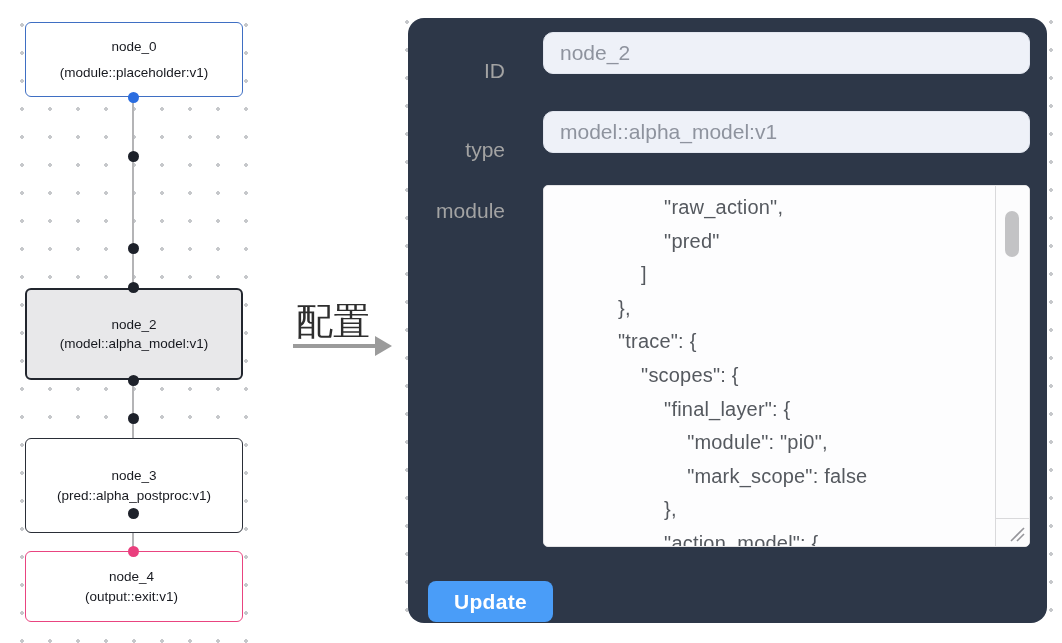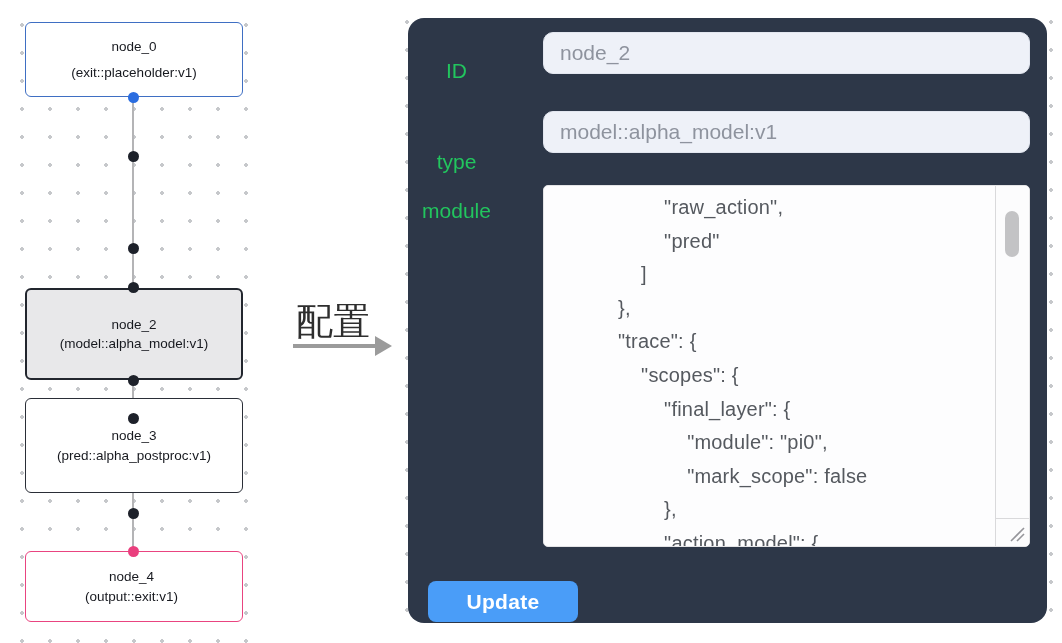--- a/index.html
+++ b/index.html
@@ -16,78 +16,78 @@
   
   .edge-line{position:absolute;left:132px;top:97px;width:2px;height:455px;background:#b4b4b6;z-index:1;}
   .node{position:absolute;left:25px;width:218px;background:#ffffff;
         border:1.5px solid #2a2e37;border-radius:6px;z-index:2;
         display:flex;flex-direction:column;align-items:center;justify-content:center;
         text-align:center;font-size:13.5px;line-height:1.42;color:#17191f;padding:4px 26px;}
   .node .tlabel{word-break:break-all;}
   #node-0{top:22px;height:75px;border-color:#3f6fc3;gap:7px;}
   #node-1{top:156px;height:92px;}
   #node-2{top:288px;height:92px;background:#e8e8ea;border-width:2px;border-color:#22262e;}
-  #node-3{top:398px;height:95px;}
+  #node-3{top:438px;height:95px;}
   #node-4{top:551px;height:71px;border-color:#e94480;padding-left:21px;}
   .port{position:absolute;left:127.5px;width:11px;height:11px;border-radius:50%;
         background:#1d212a;z-index:3;}
   #port-0b{top:91.5px;background:#2b6de0;}
   #port-1t{top:150.5px;}  #port-1b{top:242.5px;}
   #port-2t{top:282px;}    #port-2b{top:374.5px;}
   #port-3t{top:412.5px;}  #port-3b{top:507.5px;}
   #port-4t{top:545.5px;background:#ea3f7e;}
 
   
   #annotation-label{position:absolute;left:296px;top:297px;font-size:37px;color:#2e2e2e;font-weight:500;}
   #arrow-shaft{position:absolute;left:293px;top:344px;width:83px;height:4px;background:#9b9b9b;}
   #arrow-head{position:absolute;left:375px;top:336px;width:0;height:0;
               border-left:17px solid #9b9b9b;border-top:10px solid transparent;border-bottom:10px solid transparent;}
 
   
   #config-panel{position:absolute;left:20px;top:18px;width:639px;height:605px;
                 background:#2d3748;border-radius:16px;}
-  .field-label{position:absolute;left:0;width:97px;text-align:center;
-               color:#22c55e;font-size:21px;line-height:26px;}
+  .field-label{position:absolute;left:0;width:97px;text-align:right;
+               color:#a3a3a3;font-size:21px;line-height:26px;}
   #label-id{top:40px;}
-  #label-type{top:131px;}
+  #label-type{top:119px;}
   #label-config{top:180px;}
   .pfield{position:absolute;left:135px;width:487px;height:42px;border-radius:10px;
           background:#eef1f8;border:1px solid #e2e6ef;padding:0 16px;
           font-family:"Liberation Sans",sans-serif;font-size:21px;color:#8e939e;outline:none;}
   #input-id{top:14px;}
   #input-type{top:93px;}
 
   #config-box{position:absolute;left:135px;top:167px;width:487px;height:362px;
               background:#fdfdfe;border:1px solid #e4e4e6;border-radius:5px;overflow:hidden;}
   #config-text{margin:0;padding:5px 0 0 28px;font-family:"Liberation Sans",sans-serif;
                font-size:20px;line-height:33.6px;color:#55595f;white-space:pre;letter-spacing:0.2px;}
   #scrollbar-track{position:absolute;top:0;right:0;bottom:0;width:34px;
                    border-left:1px solid #d9d9db;background:#fcfcfd;}
   #scrollbar-thumb{position:absolute;top:25px;left:9px;width:14px;height:46px;
                    border-radius:7px;background:#c3c3c5;}
   #scrollbar-corner{position:absolute;right:0;bottom:0;width:34px;height:28px;
                     border-left:1px solid #d9d9db;border-top:1px solid #d9d9db;background:#fcfcfd;}
   #resize-handle{position:absolute;right:2px;bottom:2px;}
 
-  #update-button{position:absolute;left:20px;top:563px;width:150px;height:41px;
+  #update-button{position:absolute;left:20px;top:563px;width:125px;height:41px;
                  background:#4a9df8;border:none;border-radius:8px;color:#ffffff;
                  font-family:"Liberation Sans",sans-serif;font-size:21px;font-weight:700;
                  letter-spacing:0.3px;cursor:pointer;}
 </style>
 </head>
 <body>
 
 <div id="stage">
 
   <div id="canvas-left" class="dots">
     <div class="edge-line"></div>
 
     <div class="node" id="node-0">
       <span>node_0</span>
-      <span class="tlabel">(exit::placeholder:v1)</span>
+      <span class="tlabel">(module::placeholder:v1)</span>
     </div>
     <div class="node" id="node-2">
       <span>node_2</span>
       <span class="tlabel">(model::alpha_model:v1)</span>
     </div>
     <div class="node" id="node-3">
       <span>node_3</span>
       <span class="tlabel">(pred::alpha_postproc:v1)</span>
     </div>
     <div class="node" id="node-4">

